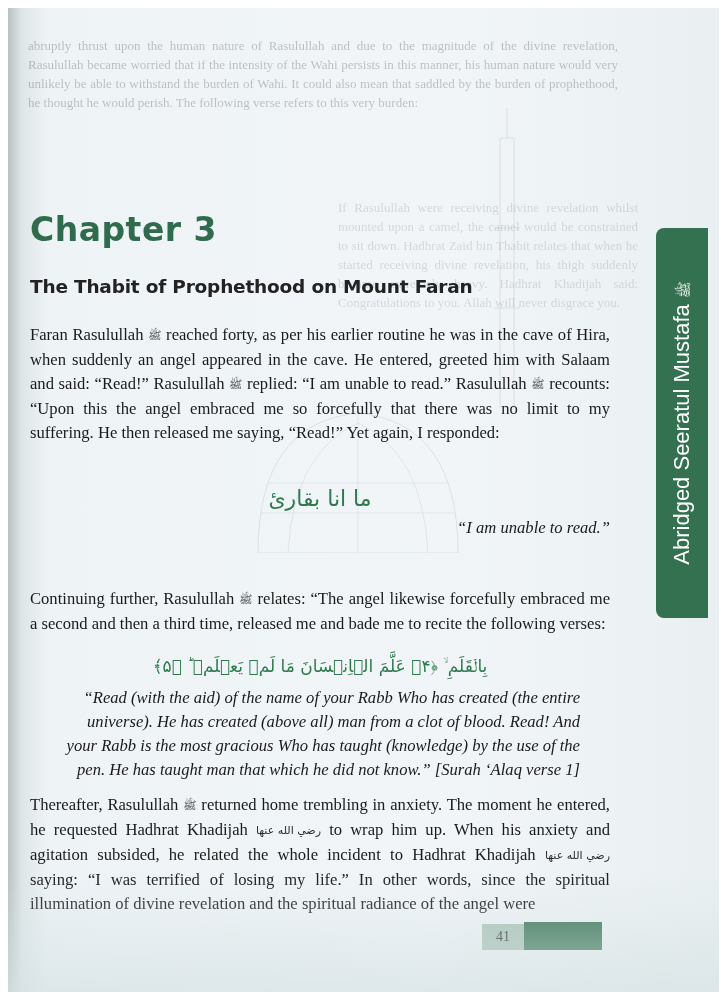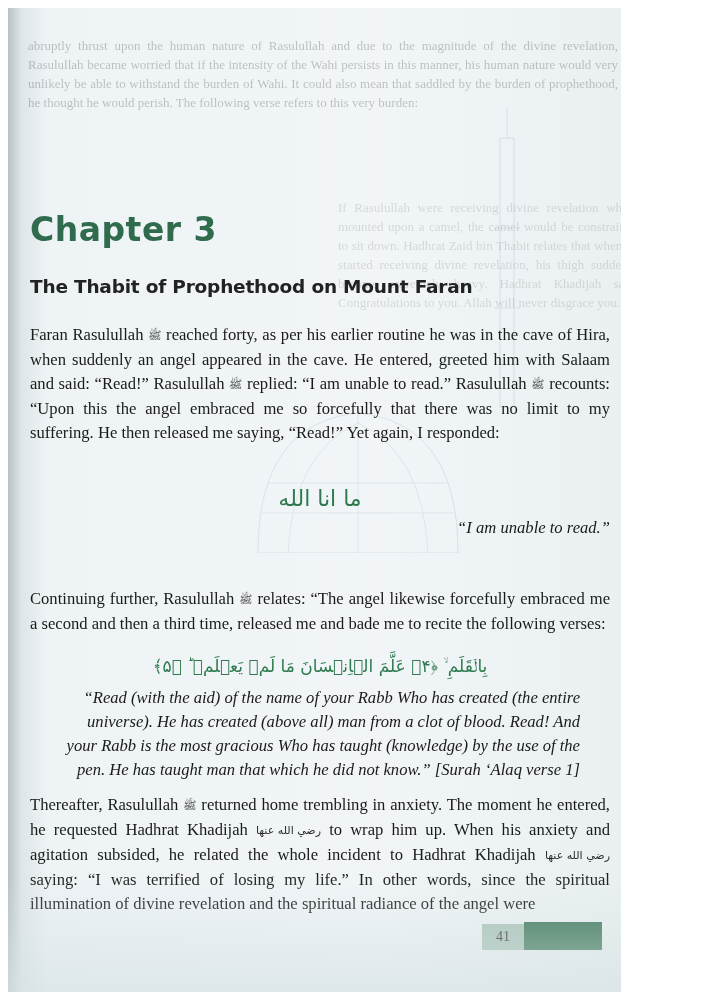--- a/index.html
+++ b/index.html
@@ -2,21 +2,21 @@
 <html><head>
 <meta charset="utf-8">
 <style>
   html, body { margin: 0; padding: 0; }
   body {
     width: 721px; height: 1000px; overflow: hidden; position: relative;
     background: #ffffff;
     font-family: "Liberation Serif", "DejaVu Serif", serif;
   }
   .page {
-    position: absolute; left: 8px; top: 8px; width: 613px; height: 984px;
+    position: absolute; left: 8px; top: 8px; width: 711px; height: 984px;
     background: linear-gradient(90deg, #b9c2c3 0px, #dfe6e8 14px, #eef3f6 40px, #f1f5f8 60%, #eaf0f1 100%);
     overflow: hidden;
   }
   .page::after {
     content: ""; position: absolute; left: 0; right: 0; bottom: 0; height: 120px;
     background: linear-gradient(180deg, rgba(230,238,240,0) 0%, rgba(214,226,228,0.7) 100%);
     pointer-events: none;
   }
   .bleed {
     position: absolute; left: 20px; top: 28px; width: 590px;
@@ -101,21 +101,21 @@
   <div class="body-text" style="top:315px;">
     <span>Faran Rasulullah</span>
     <span class="salawat">ﷺ</span>
     <span>reached forty, as per his earlier routine he was in the cave of Hira, when suddenly an angel appeared in the cave. He entered, greeted him with Salaam and said: “Read!” Rasulullah</span>
     <span class="salawat">ﷺ</span>
     <span>replied: “I am unable to read.” Rasulullah</span>
     <span class="salawat">ﷺ</span>
     <span>recounts: “Upon this the angel embraced me so forcefully that there was no limit to my suffering. He then released me saying, “Read!” Yet again, I responded:</span>
   </div>
 
-  <div class="arabic" style="top:478px; font-size:22px;">ما انا الله</div>
+  <div class="arabic" style="top:478px; font-size:22px;">ما انا بقارئ</div>
   <div class="italic-quote" style="top:508px;">“I am unable to read.”</div>
 
   <div class="body-text" style="top:549px;margin-top:30px;">
     <span>Continuing further, Rasulullah</span>
     <span class="salawat">ﷺ</span>
     <span>relates: “The angel likewise forcefully embraced me a second and then a third time, released me and bade me to recite the following verses:</span>
   </div>
 
   <div class="arabic" style="top:645px; font-size:17px; line-height:27px;">بِالۡقَلَمِ ۙ ﴿۴﴾ عَلَّمَ الۡاِنۡسَانَ مَا لَمۡ یَعۡلَمۡ ؕ ﴿۵﴾</div>
 

